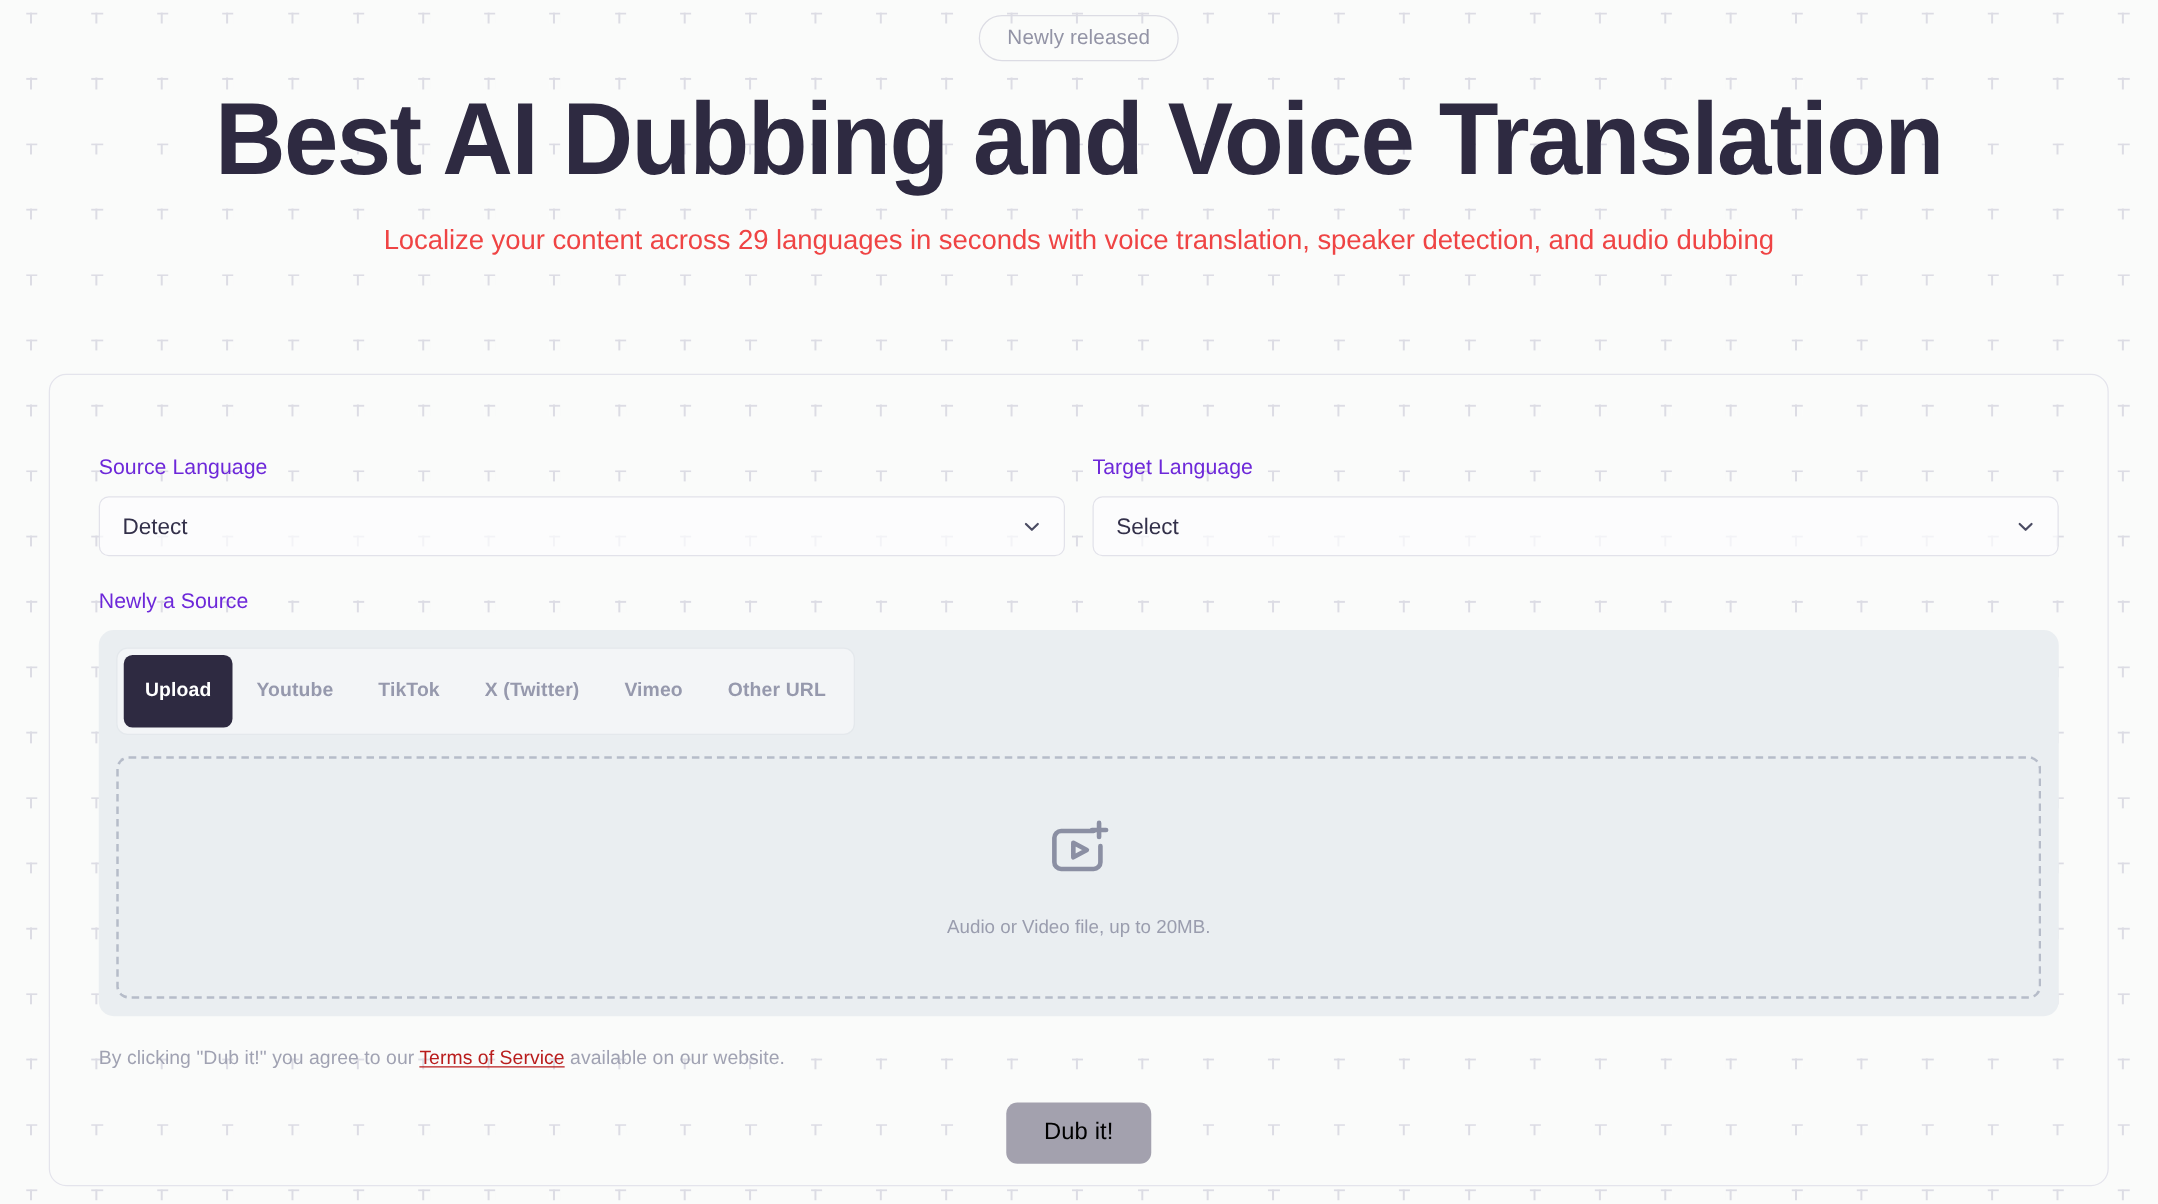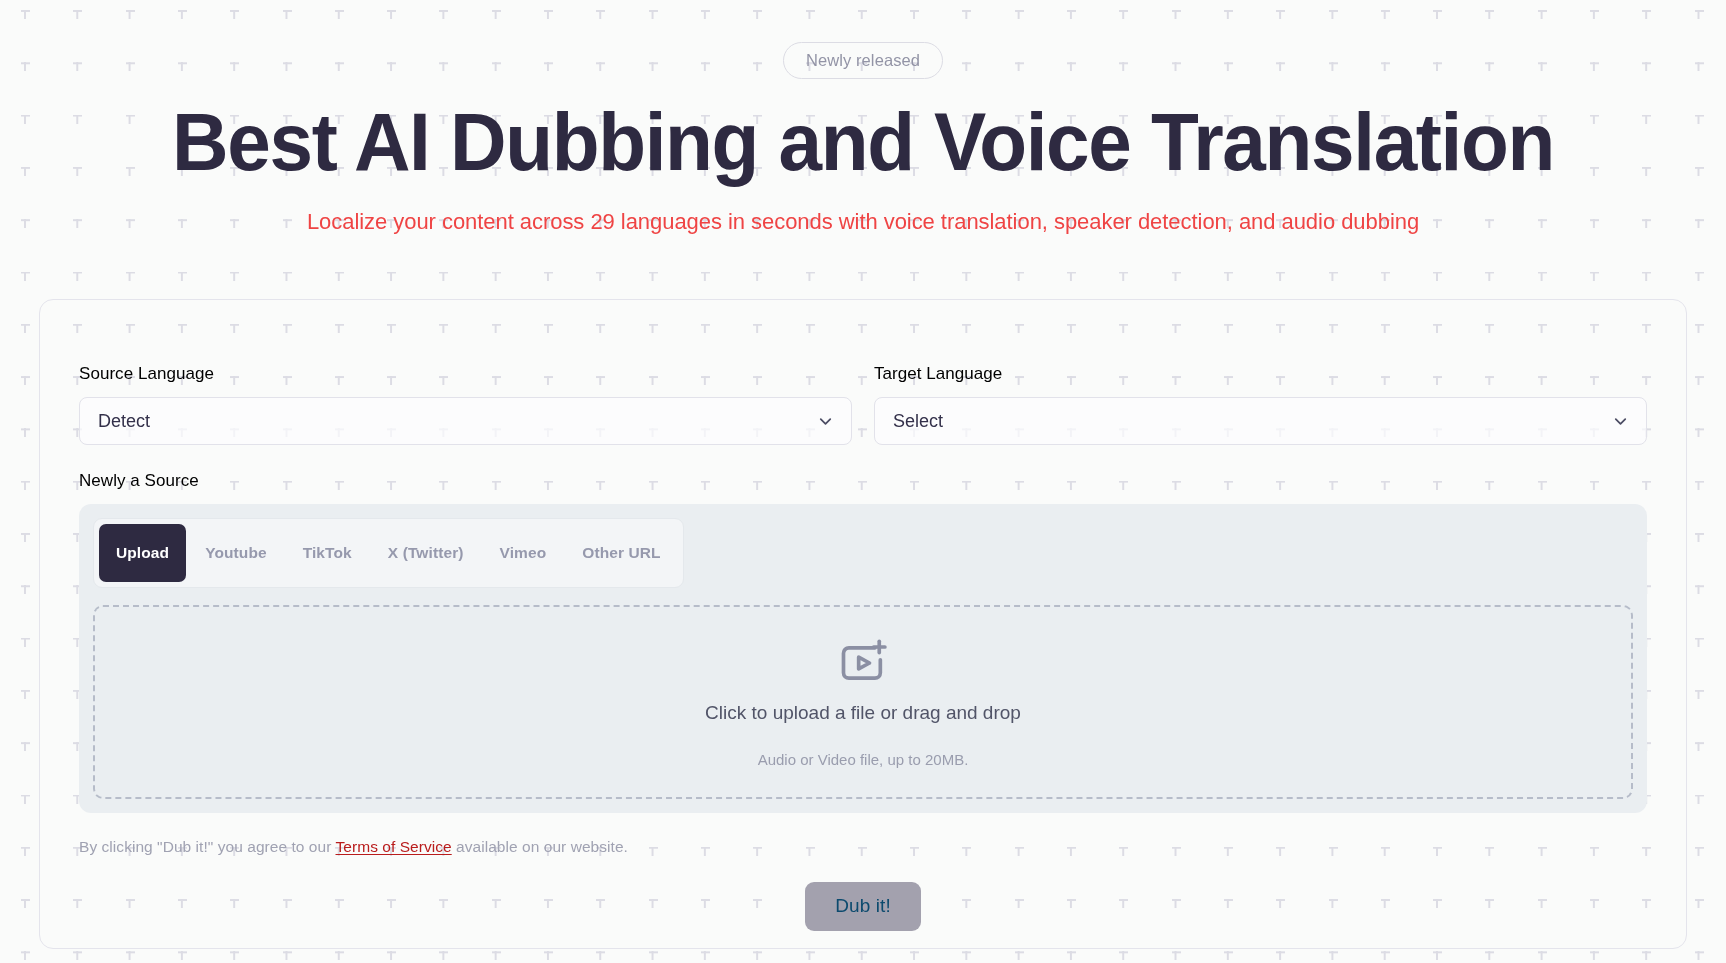--- a/index.html
+++ b/index.html
@@ -39,21 +39,21 @@
   }
   #content {
     position: absolute;
     inset: 0;
     z-index: 2;
   }
 
   
   .hero {
     text-align: center;
-    padding-top: 42px;
+    padding-top: 12px;
   }
   .badge {
     display: inline-block;
     border: 1px solid #dcdce4;
     border-radius: 999px;
     padding: 8px 22px 9px;
     font-size: 16.5px;
     color: #9394a6;
     letter-spacing: 0.1px;
     background: transparent;
@@ -85,21 +85,21 @@
     width: 1648px;
     height: 650px;
     border: 1px solid #e4e4ec;
     border-radius: 14px;
     background: transparent;
     padding: 64px 39px 0;
   }
 
   .field-label {
     font-size: 17px;
-    color: #000000;
+    color: #6d28d9;
     margin-bottom: 13px;
     display: block;
     letter-spacing: 0.05px;
   }
 
   .lang-row {
     display: flex;
     gap: 22px;
   }
   .lang-col { flex: 1; }
@@ -193,21 +193,21 @@
     text-decoration: underline;
     text-underline-offset: 2px;
   }
 
   .submit-wrap {
     margin-top: 26px;
     text-align: center;
   }
   .submit-btn {
     background: #a3a1ae;
-    color: #0c4a6e;
+    color: #000000;
     border: none;
     border-radius: 9px;
     font-size: 19px;
     font-family: "Liberation Sans", sans-serif;
     padding: 13px 30px 14px;
     cursor: not-allowed;
     letter-spacing: 0.1px;
   }
 </style>
 </head>
@@ -262,21 +262,20 @@
         <div class="tab">Other URL</div>
       </div>
 
       <div class="dropzone">
         <svg class="dz-icon" viewBox="0 0 24 24" fill="none" stroke="currentColor" stroke-width="1.7" stroke-linecap="round" stroke-linejoin="round">
           <path d="M17.5 5H5.5A2.5 2.5 0 0 0 3 7.5v9A2.5 2.5 0 0 0 5.5 19h12a2.5 2.5 0 0 0 2.5-2.5v-6"></path>
           <path d="M10 9.3l5 2.7-5 2.7z"></path>
           <line x1="19.5" y1="2" x2="19.5" y2="7.2"></line>
           <line x1="16.9" y1="4.6" x2="22.1" y2="4.6"></line>
         </svg>
-        <div class="dz-main">Click to upload a file or drag and drop</div>
         <div class="dz-sub">Audio or Video file, up to 20MB.</div>
       </div>
 
     </div>
 
     <div class="terms"><span>By clicking "Dub it!" you agree to our </span><a href="#">Terms of Service</a><span> available on our website.</span></div>
 
     <div class="submit-wrap">
       <button class="submit-btn">Dub it!</button>
     </div>

